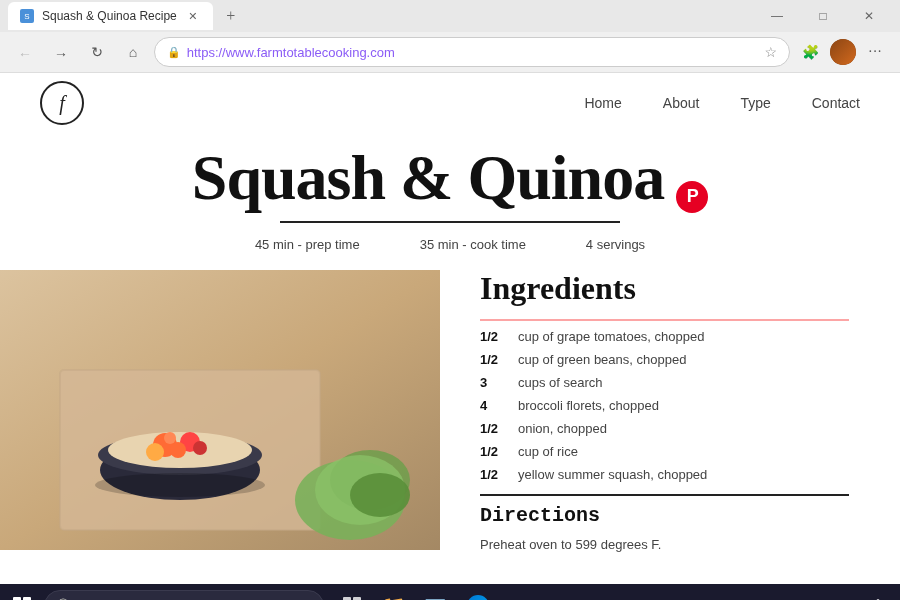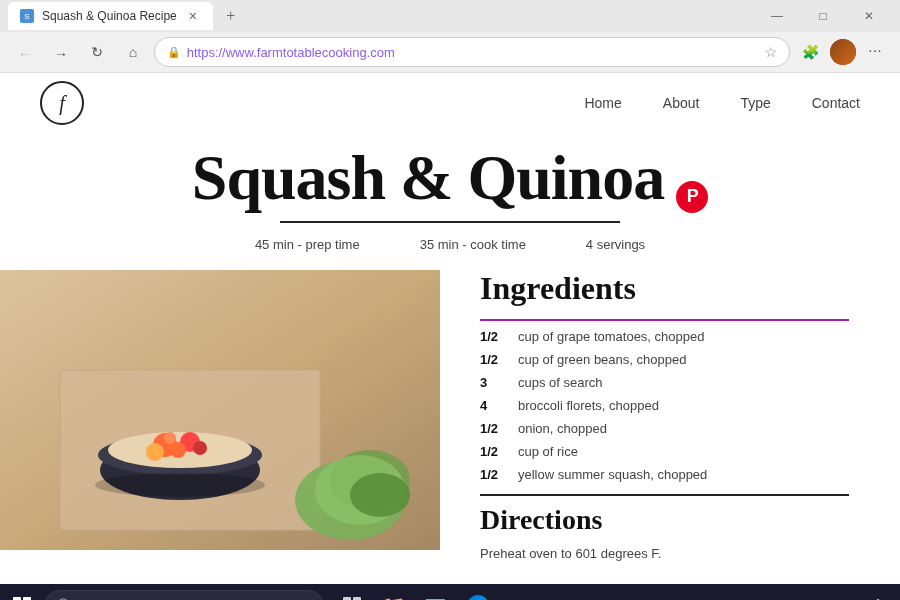--- a/index.html
+++ b/index.html
@@ -293,21 +293,21 @@
     }
     .ingredients-title {
       font-family: 'Georgia', serif;
       font-size: 32px;
       font-weight: 700;
       color: #111;
       margin-bottom: 12px;
     }
     .ingredients-list {
       list-style: none;
-      border-top: 2px solid #a21caf;
+      border-top: 2px solid #fca5a5;
       padding-top: 4px;
     }
     .ingredient-row {
       display: flex;
       align-items: baseline;
       gap: 10px;
       padding: 4px 0;
       font-family: Arial, sans-serif;
       font-size: 13px;
     }
@@ -319,22 +319,22 @@
     .ingredient-desc {
       color: #444;
     }
     .ingredients-divider {
       width: 100%;
       height: 2px;
       background: #222;
       margin: 8px 0;
     }
     .directions-title {
-      font-family: Liberation Serif, serif;
-      font-size: 28px;
+      font-family: Liberation Mono, monospace;
+      font-size: 20px;
       font-weight: 700;
       color: #111;
       margin-bottom: 8px;
     }
     .directions-text {
       font-family: Arial, sans-serif;
       font-size: 13px;
       color: #444;
       line-height: 1.5;
     }
@@ -573,21 +573,21 @@
           <span class="ingredient-qty">1/2</span>
           <span class="ingredient-desc">cup of rice</span>
         </li>
         <li class="ingredient-row">
           <span class="ingredient-qty">1/2</span>
           <span class="ingredient-desc">yellow summer squash, chopped</span>
         </li>
       </ul>
       <div class="ingredients-divider"></div>
       <h2 class="directions-title">Directions</h2>
-      <p class="directions-text">Preheat oven to 601 degrees F.</p>
+      <p class="directions-text">Preheat oven to 599 degrees F.</p>
     </div>
   </div>
 </div>
 
 <div class="taskbar">
 
   <div class="taskbar-start">
     <div class="start-icon">
       <div class="start-square"></div>
       <div class="start-square"></div>

